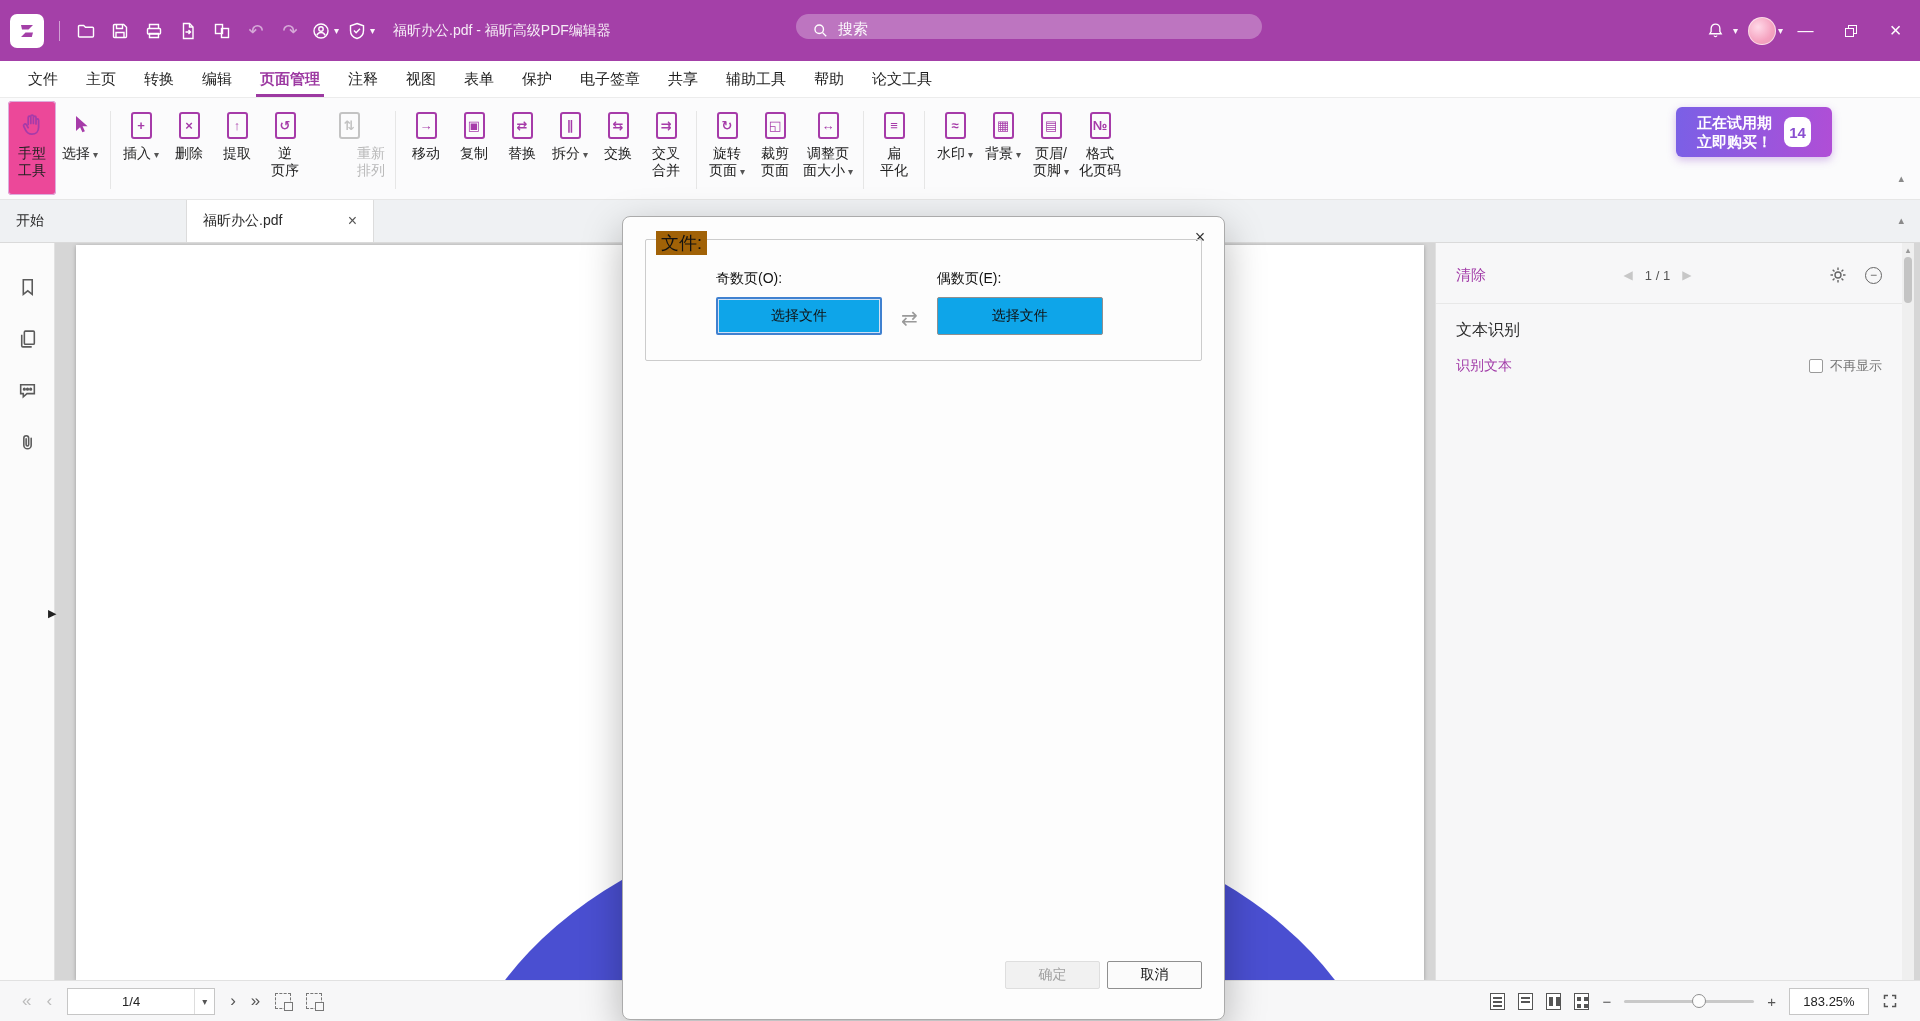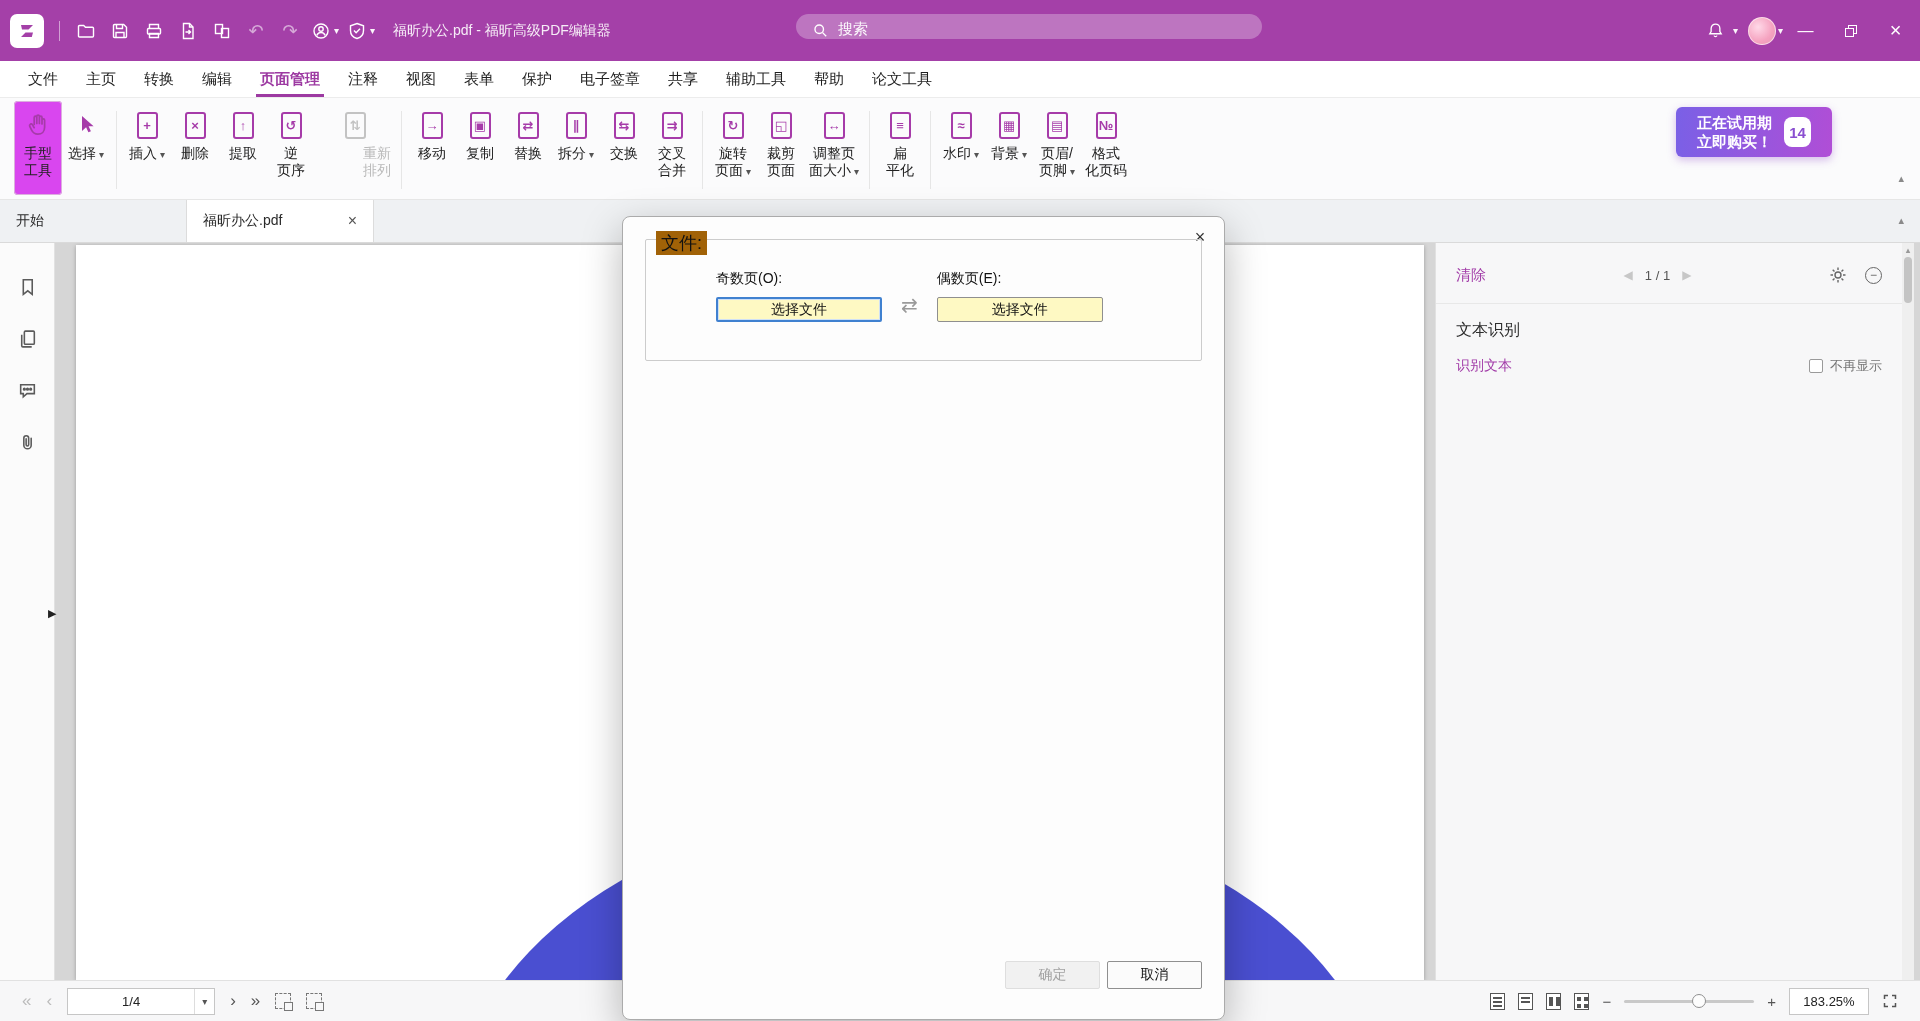--- a/index.html
+++ b/index.html
@@ -28,21 +28,21 @@
   .menu-item.active::after { content:""; position:absolute; left:10px; right:10px; bottom:0; height:3px; background:#9d3aa2; }
 
   
   .ribbon { position:absolute; top:98px; left:0; width:1920px; height:102px; background:#fbfbfc; border-bottom:1px solid #e6e6e6; z-index:18; }
   .ribbon-tools { position:absolute; left:8px; top:3px; display:flex; align-items:flex-start; }
   .tool { min-width:48px; height:94px; padding:6px 4px 0; border-radius:4px; display:flex; flex-direction:column; align-items:center; }
   .t-icon { height:36px; display:flex; align-items:center; justify-content:center; color:#a63ba9; }
   .pg { width:21px; height:27px; border:2px solid currentColor; border-radius:3px; display:flex; align-items:center; justify-content:center; }
   .pg-g { font-size:13px; font-weight:bold; line-height:1; }
   .t-label { font-size:14px; line-height:17px; color:#222; text-align:center; white-space:nowrap; margin-top:2px; }
-  .tool.selected { background:#d946ef; box-shadow:inset 0 0 0 1px #dcaede;margin-left:6px; }
+  .tool.selected { background:#ec4899; box-shadow:inset 0 0 0 1px #dcaede; }
   .tool.disabled .t-icon { color:#c3c3c3; }
   .tool.disabled .t-label { color:#b9b9b9;margin-left:44px; }
   .caret { font-size:10px; margin-left:3px; color:#555; }
   .rib-sep { width:1px; height:78px; background:#e6e6e6; margin:10px 6px 0; }
   .trial { position:absolute; right:88px; top:9px; width:156px; height:50px; border-radius:6px; background:linear-gradient(95deg,#7a60e6,#b04ed6); display:flex; align-items:center; justify-content:center; gap:12px; color:#fff; box-shadow:0 3px 8px rgba(140,70,200,.35); border:none; }
   .trial-text { font-size:15px; font-weight:700; line-height:19px; text-align:center; }
   .trial-badge { width:27px; height:30px; background:#fff; border-radius:8px; color:#8a4fd0; font-weight:700; font-size:15px; display:flex; align-items:center; justify-content:center; }
   .ribbon-chevron { position:absolute; right:16px; top:74px; color:#8a8a8a; font-size:11px; }
 
   
@@ -86,21 +86,21 @@
   
   .dialog { position:absolute; left:622px; top:216px; width:603px; height:804px; background:#fdfdfd; border:1px solid #ababab; border-radius:8px; box-shadow:0 14px 40px rgba(0,0,0,.28); z-index:100; }
   .dlg-title { height:40px; display:flex; align-items:center; padding:0 18px; font-size:14px; color:#0f0f0f; }
   .dlg-close { position:absolute; right:0; top:0; width:48px; height:40px; display:flex; align-items:center; justify-content:center; font-size:18px; color:#333; background:transparent; border:none; }
   .group { position:relative; margin:0 22px; border:1px solid #ccc; border-radius:2px; }
   .group-legend { position:absolute; top:-9px; left:10px; background:#a16207; padding:0 5px; font-size:18px; color:#111; }
   .g-file { margin-top:22px; height:122px; }
   .fg-inner { display:flex; align-items:flex-end; padding:30px 0 0 70px; }
   .fg-col { display:flex; flex-direction:column; gap:9px; }
   .fg-label { font-size:14px; color:#111; }
-  .choose-btn { width:166px; height:25px; background:#fef9c3; border:1px solid #8f8f8f; border-radius:2px; font-size:14px; color:#111; font-family:inherit; }
+  .choose-btn { width:166px; height:38px; background:#0ea5e9; border:1px solid #8f8f8f; border-radius:2px; font-size:14px; color:#111; font-family:inherit; }
   .choose-btn.focused { border:2px solid #4081d0; box-shadow:inset 0 0 0 1px #cfe0f5; }
   .swap { align-self:flex-end; margin:0 19px 5px; color:#9a9a9a; font-size:20px; }
   .g-preview { margin-top:18px; height:544px; display:flex; align-items:center; justify-content:center; }
   .no-preview { font-size:15px; color:#333; }
   .dlg-footer { position:absolute; right:22px; bottom:30px; display:flex; gap:7px; }
   .dlg-btn { width:95px; height:28px; border-radius:2px; font-size:14px; font-family:inherit; }
   .dlg-btn.disabled { background:#f1f1f1; border:1px solid #dedede; color:#a2a2a2; }
   .dlg-btn.normal { background:#fbfbfb; border:1px solid #8f8f8f; color:#111; }
 
   

